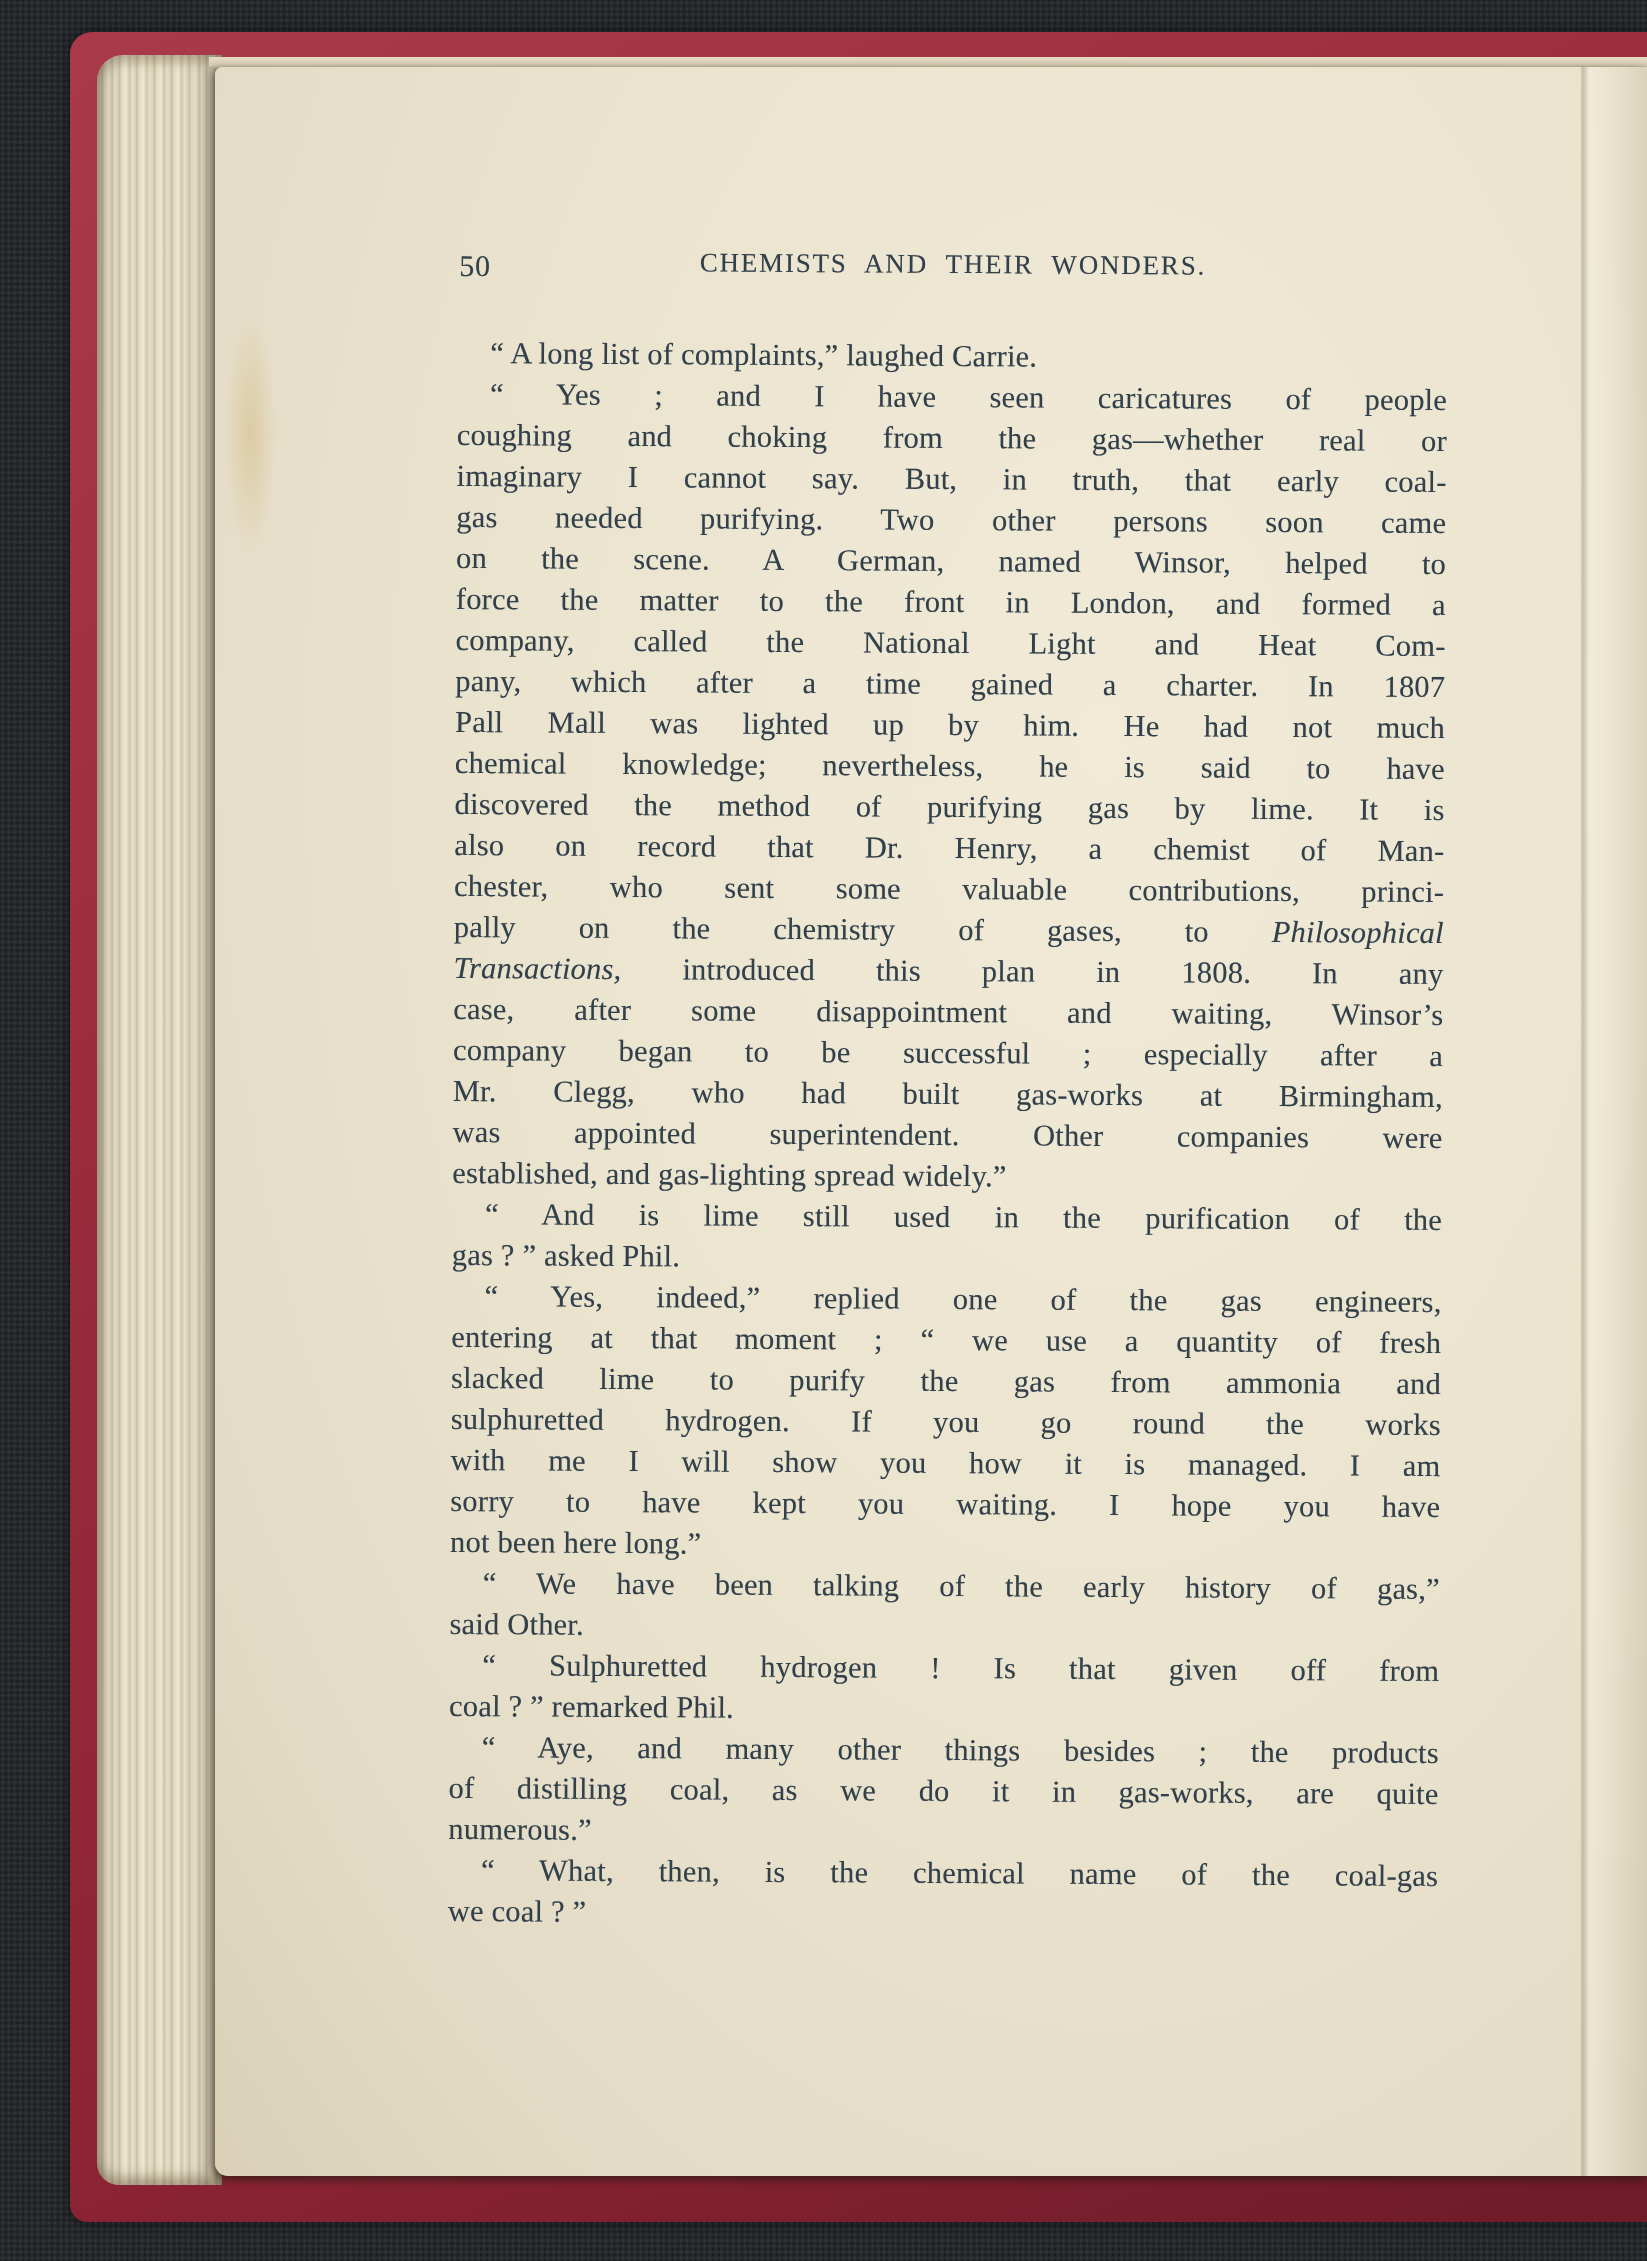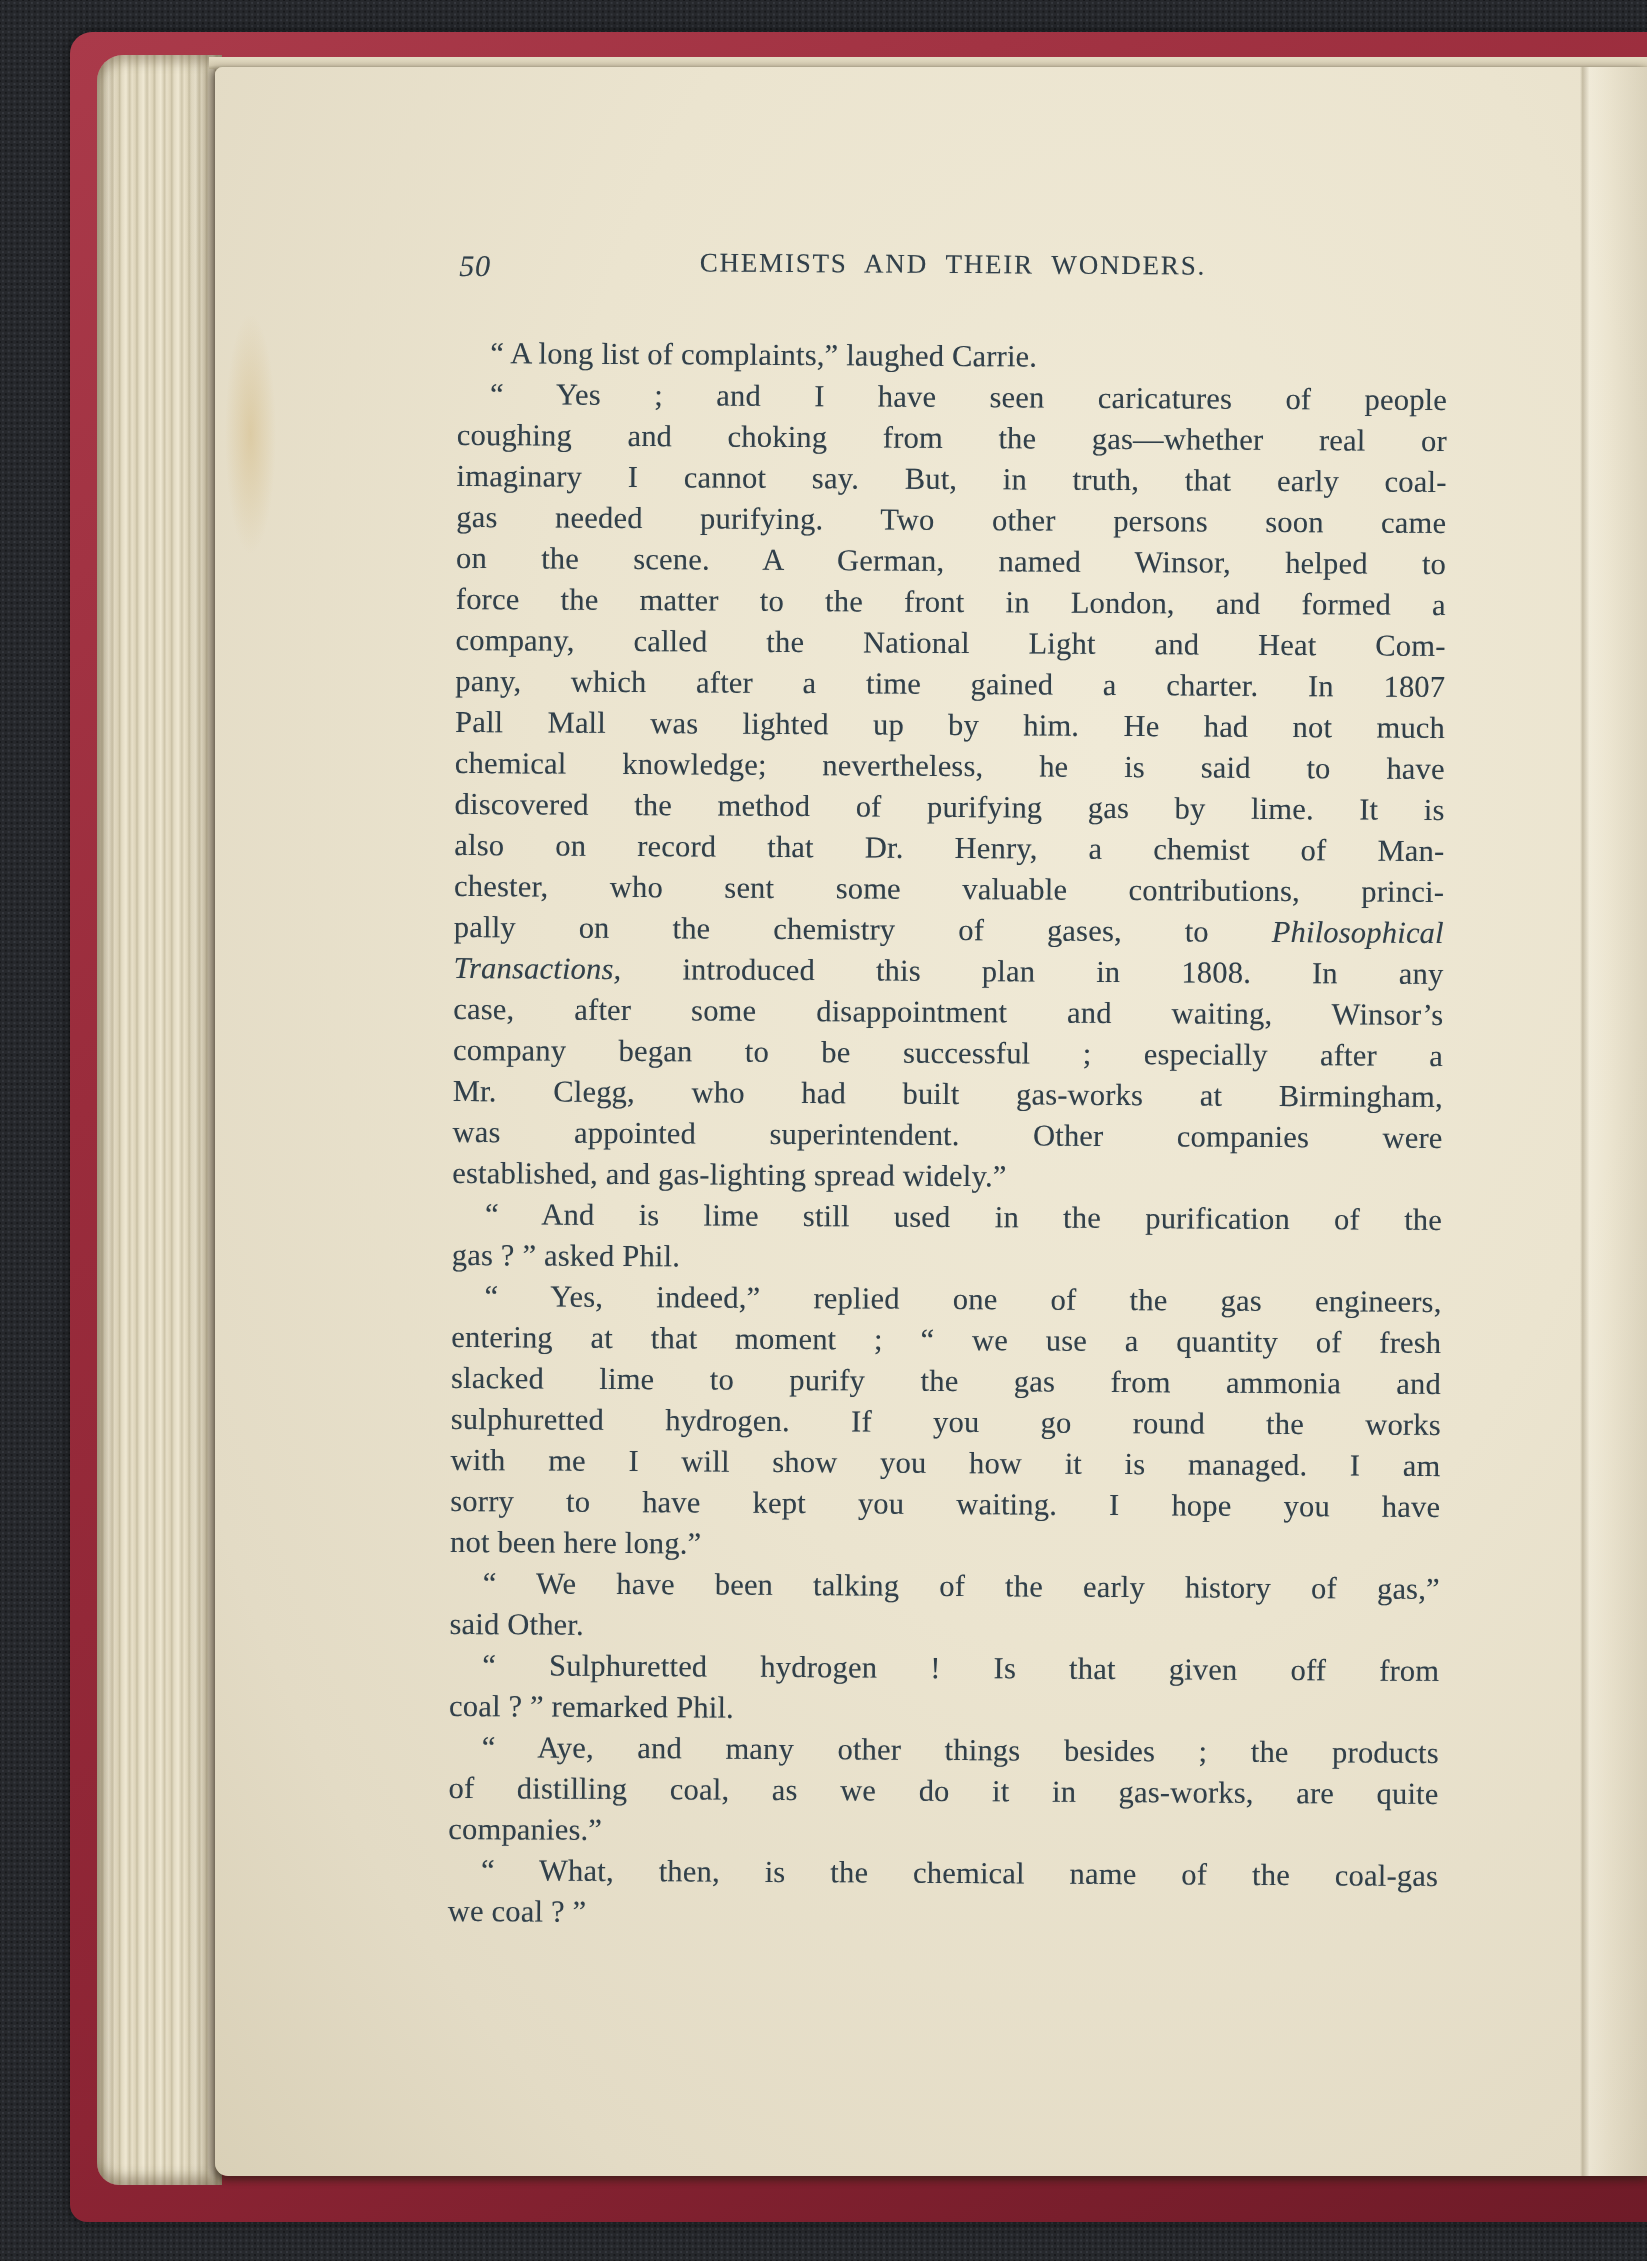--- a/index.html
+++ b/index.html
@@ -93,21 +93,21 @@
     width: 990px;
     transform: rotate(0.35deg);
     transform-origin: top left;
     color: #31404a;
     text-shadow: 0 0 0.7px rgba(49,64,74,0.35);
   }
 
   .page-header { position: relative; height: 38px; }
   .page-number {
     position: absolute; left: 1.5px; top: 2.9px;
-    font-size: 30px; letter-spacing: 0.7px; font-style: italic;
+    font-size: 30px; letter-spacing: 0.7px;
   }
   .running-title {
     position: absolute; left: 0; width: 100%;
     text-align: center;
     font-size: 27px;
     letter-spacing: 1.8px;
     word-spacing: 9.4px;
   }
 
   .body-text {
@@ -172,18 +172,18 @@
       <div class="line"><span>sulphuretted hydrogen. If you go round the works</span></div>
       <div class="line"><span>with me I will show you how it is managed. I am</span></div>
       <div class="line"><span>sorry to have kept you waiting. I hope you have</span></div>
       <div class="line para-end"><span>not been here long.”</span></div>
       <div class="line para-start"><span>“ We have been talking of the early history of gas,”</span></div>
       <div class="line para-end"><span>said Other.</span></div>
       <div class="line para-start"><span>“ Sulphuretted hydrogen ! Is that given off from</span></div>
       <div class="line para-end"><span>coal ? ” remarked Phil.</span></div>
       <div class="line para-start"><span>“ Aye, and many other things besides ; the products</span></div>
       <div class="line"><span>of distilling coal, as we do it in gas-works, are quite</span></div>
-      <div class="line para-end"><span>companies.”</span></div>
+      <div class="line para-end"><span>numerous.”</span></div>
       <div class="line para-start"><span>“ What, then, is the chemical name of the coal-gas</span></div>
       <div class="line para-end"><span>we coal ? ”</span></div>
     </div>
 </div>
 
 
 </body></html>

